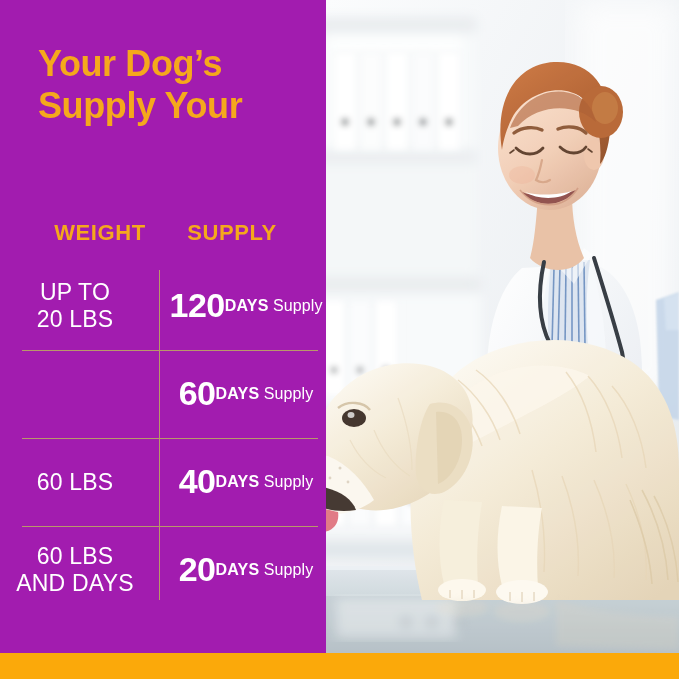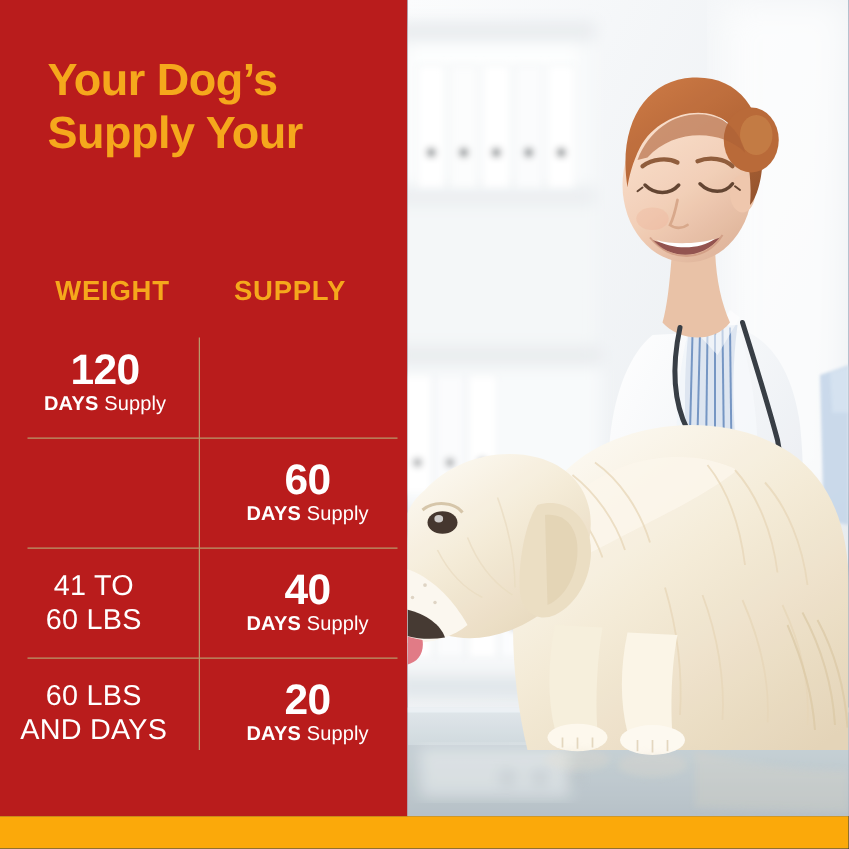--- a/index.html
+++ b/index.html
@@ -7,21 +7,21 @@
   body {
     font-family:"Liberation Sans", sans-serif;
     background:#0a2c5c;
     position:relative;
   }
   #root { position:absolute; inset:0; width:679px; height:679px; }
 
   
   .left-panel {
     position:absolute; left:0; top:0; width:326px; height:653px;
-    background:#b91c1c;
+    background:#a21caf;
     overflow:hidden;
   }
   .panel-title {
     position:absolute; left:38px; top:43px;
     width:270px;
     color:#f5a81c;
     font-size:36px;
     font-weight:bold;
     line-height:1.16;
     letter-spacing:-0.4px;
@@ -36,37 +36,37 @@
     position:relative; height:56px;
   }
   .th {
     position:absolute; top:14px;
     color:#f5a81c;
     font-size:22px;
     font-weight:bold;
     letter-spacing:0.6px;
     text-align:center;
   }
-  .th-weight { left:20px; width:140px; }
+  .th-weight { left:30px; width:140px; }
   .th-supply { left:162px; width:140px; }
 
   .rows { position:relative; }
   .trow {
     position:relative;
     height:88px;
     display:flex;
   }
   .trow .cell-weight {
     width:162px;
     display:flex; align-items:center; justify-content:center;
     padding-right:12px;
   }
   .trow .cell-supply {
     width:164px;
-    display:flex; flex-direction:column; align-items:center; justify-content:center;
+    display:flex; flex-direction:row; align-items:center; justify-content:center;
     padding-left:4px;
   }
   .weight-text {
     color:#ffffff;
     font-size:23px;
     line-height:1.17;
     text-align:center;
     letter-spacing:0.2px;
   }
   .weight-text span { display:block; }
@@ -135,20 +135,26 @@
     <div class="supply-table">
 
       <div class="thead">
         <div class="th th-weight">WEIGHT</div>
         <div class="th th-supply">SUPPLY</div>
       </div>
 
       <div class="rows">
 
         <div class="trow">
+          <div class="cell-weight">
+            <div class="weight-text">
+              <span>UP TO</span>
+              <span>20 LBS</span>
+            </div>
+          </div>
           <div class="cell-supply">
             <div class="days-num">120</div>
             <div class="days-label">
               <span class="dlab">DAYS</span>
               <span class="dsup">Supply</span>
             </div>
           </div>
         </div>
 
         <div class="hdiv" style="top:88px;"></div>
@@ -165,21 +171,20 @@
               <span class="dsup">Supply</span>
             </div>
           </div>
         </div>
 
         <div class="hdiv" style="top:176px;"></div>
 
         <div class="trow">
           <div class="cell-weight">
             <div class="weight-text">
-              <span>41 TO</span>
               <span>60 LBS</span>
             </div>
           </div>
           <div class="cell-supply">
             <div class="days-num">40</div>
             <div class="days-label">
               <span class="dlab">DAYS</span>
               <span class="dsup">Supply</span>
             </div>
           </div>

